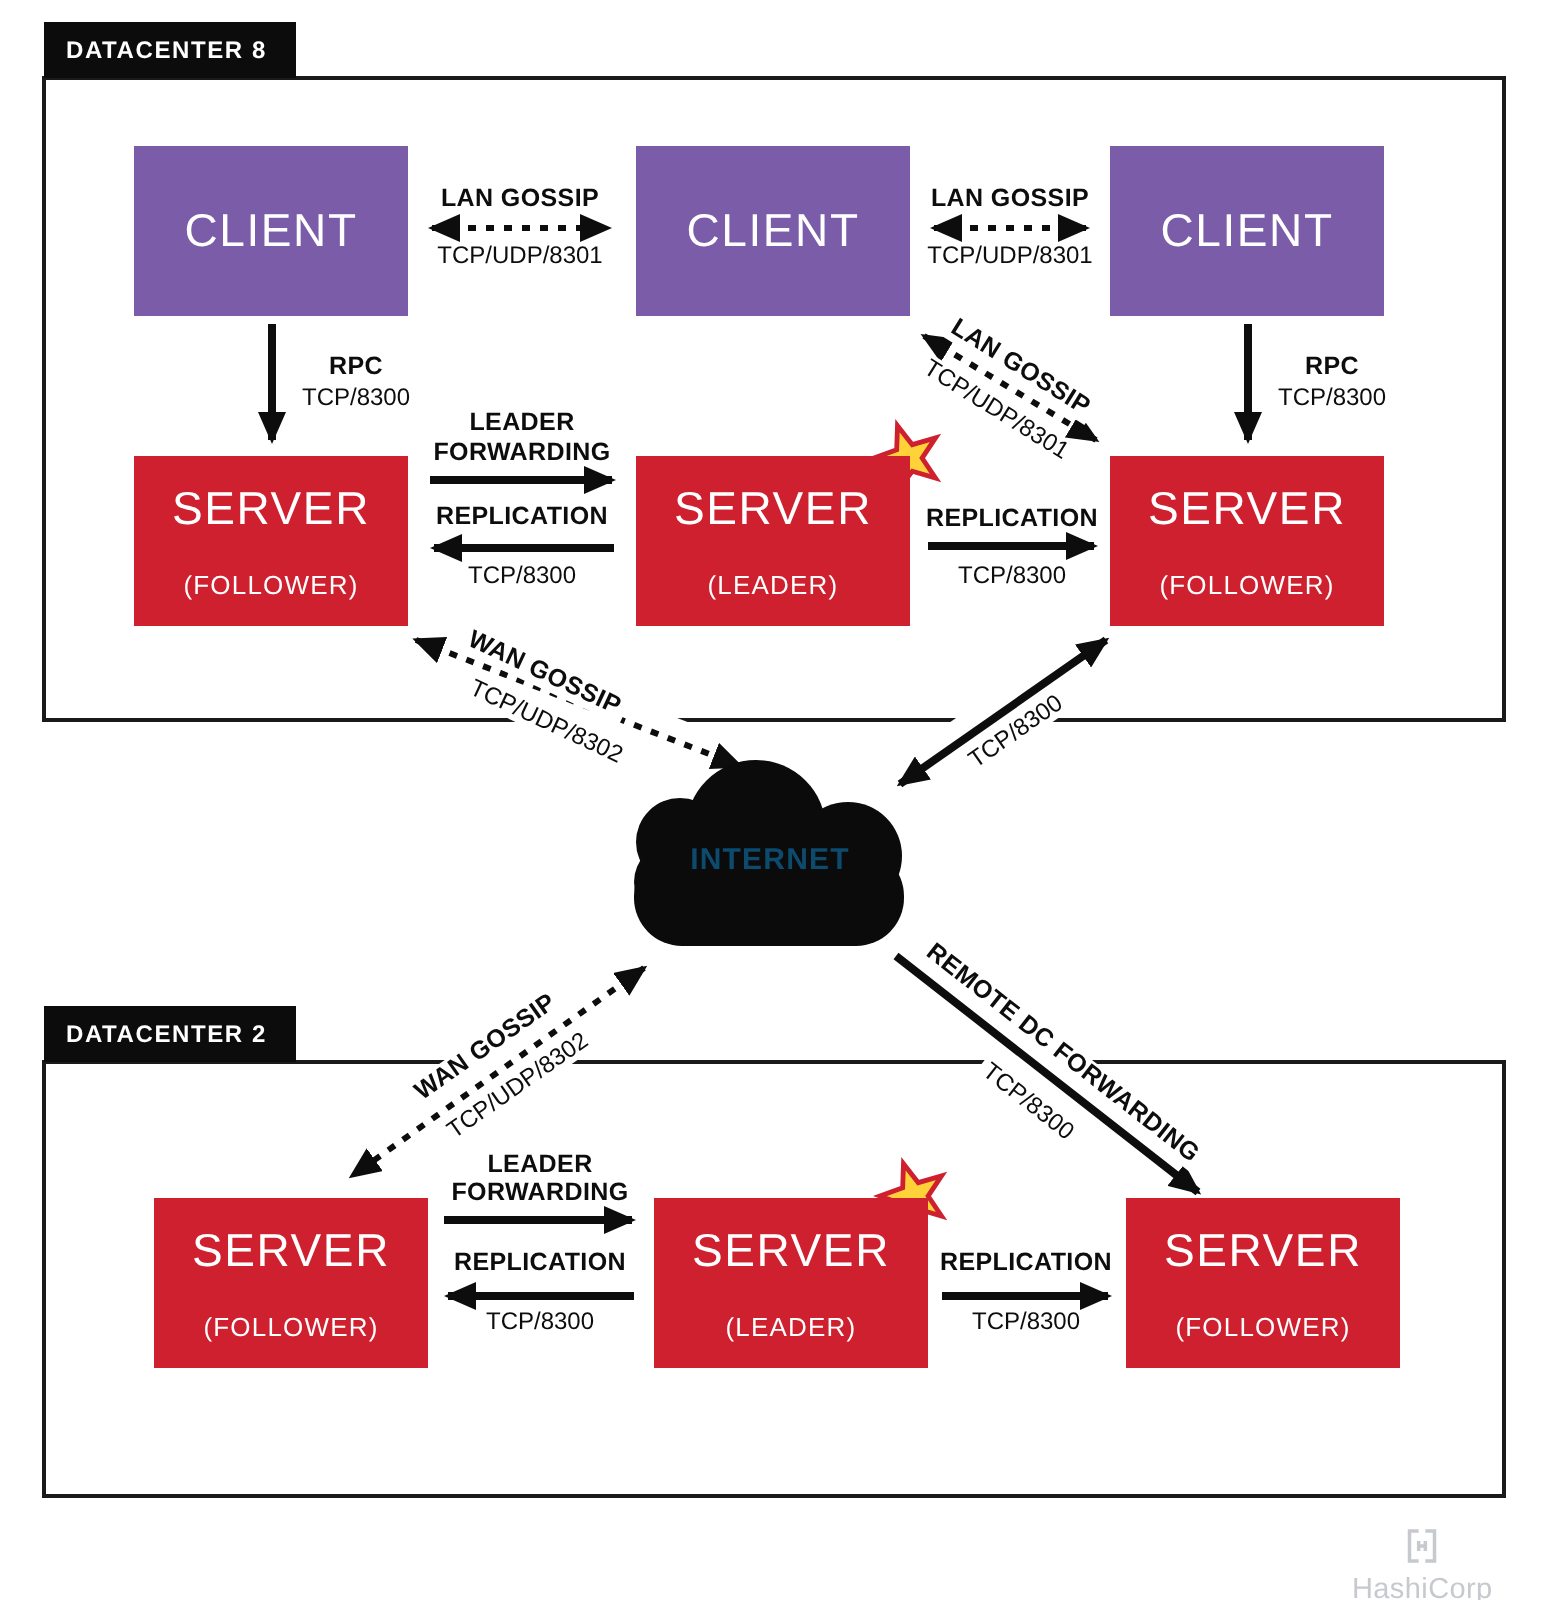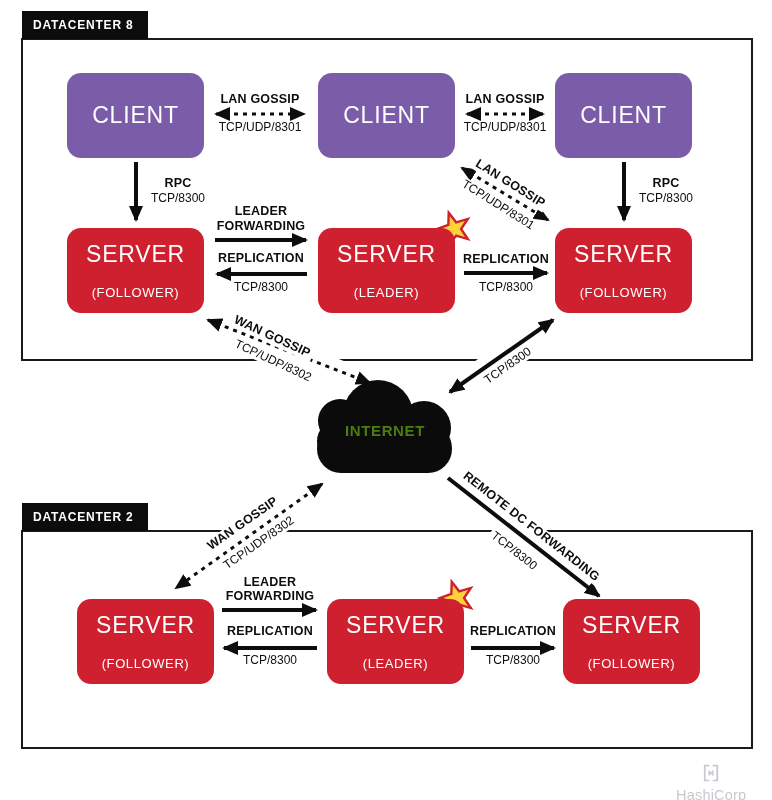--- a/index.html
+++ b/index.html
@@ -5,33 +5,33 @@
   html,body{margin:0;padding:0;background:#fff;}
   #stage{position:relative;width:772px;height:800px;background:#ffffff;
          font-family:"Liberation Sans",sans-serif;color:#0d0d0d;overflow:hidden;}
   svg.layer{position:absolute;left:0;top:0;}
 
   .tab{position:absolute;background:#0c0c0c;color:#fff;font-weight:700;font-size:12px;
        letter-spacing:.8px;display:flex;align-items:center;height:28px;
        padding:0 14px 0 11px;box-sizing:border-box;min-width:102px;}
 
   .node{position:absolute;width:137px;height:85px;display:flex;flex-direction:column;
-        align-items:center;justify-content:center;color:#fff;text-align:center;border-radius:14px;}
+        align-items:center;justify-content:center;color:#fff;text-align:center;}
   .client{background:#7B5CA8;}
   .server{background:#CE202E;gap:16px;}
   .node .name{font-size:23px;letter-spacing:.8px;line-height:1;}
   .node .role{font-size:13px;letter-spacing:.6px;margin-top:4px;line-height:1;}
 
   .lbl,.prt{position:absolute;white-space:nowrap;color:#0d0d0d;
             transform:translate(-50%,-50%);line-height:1.1;}
   .lbl{font-weight:700;font-size:12.5px;letter-spacing:.2px;}
   .prt{font-weight:400;font-size:12px;}
   .rot{background:#ffffff;padding:0 3px;}
 
-  .internet-label{position:absolute;color:#4d7c0f;font-weight:700;font-size:15px;
+  .internet-label{position:absolute;color:#0c4a6e;font-weight:700;font-size:15px;
                   letter-spacing:.6px;transform:translate(-50%,-50%);}
 
   .footer{position:absolute;left:676px;top:763px;display:flex;align-items:center;
           gap:4px;color:#C6C9CE;flex-direction:column;}
   .footer .brand{font-size:14.5px;font-weight:400;letter-spacing:.2px;}
 
   .dashedline{stroke:#0d0d0d;stroke-width:3;stroke-dasharray:4 5;fill:none;}
   .solidline{stroke:#0d0d0d;stroke-width:4;fill:none;}
   .halo{stroke:#ffffff;stroke-width:22;fill:none;}
   .border{stroke:#1a1a1a;stroke-width:2;fill:none;}

